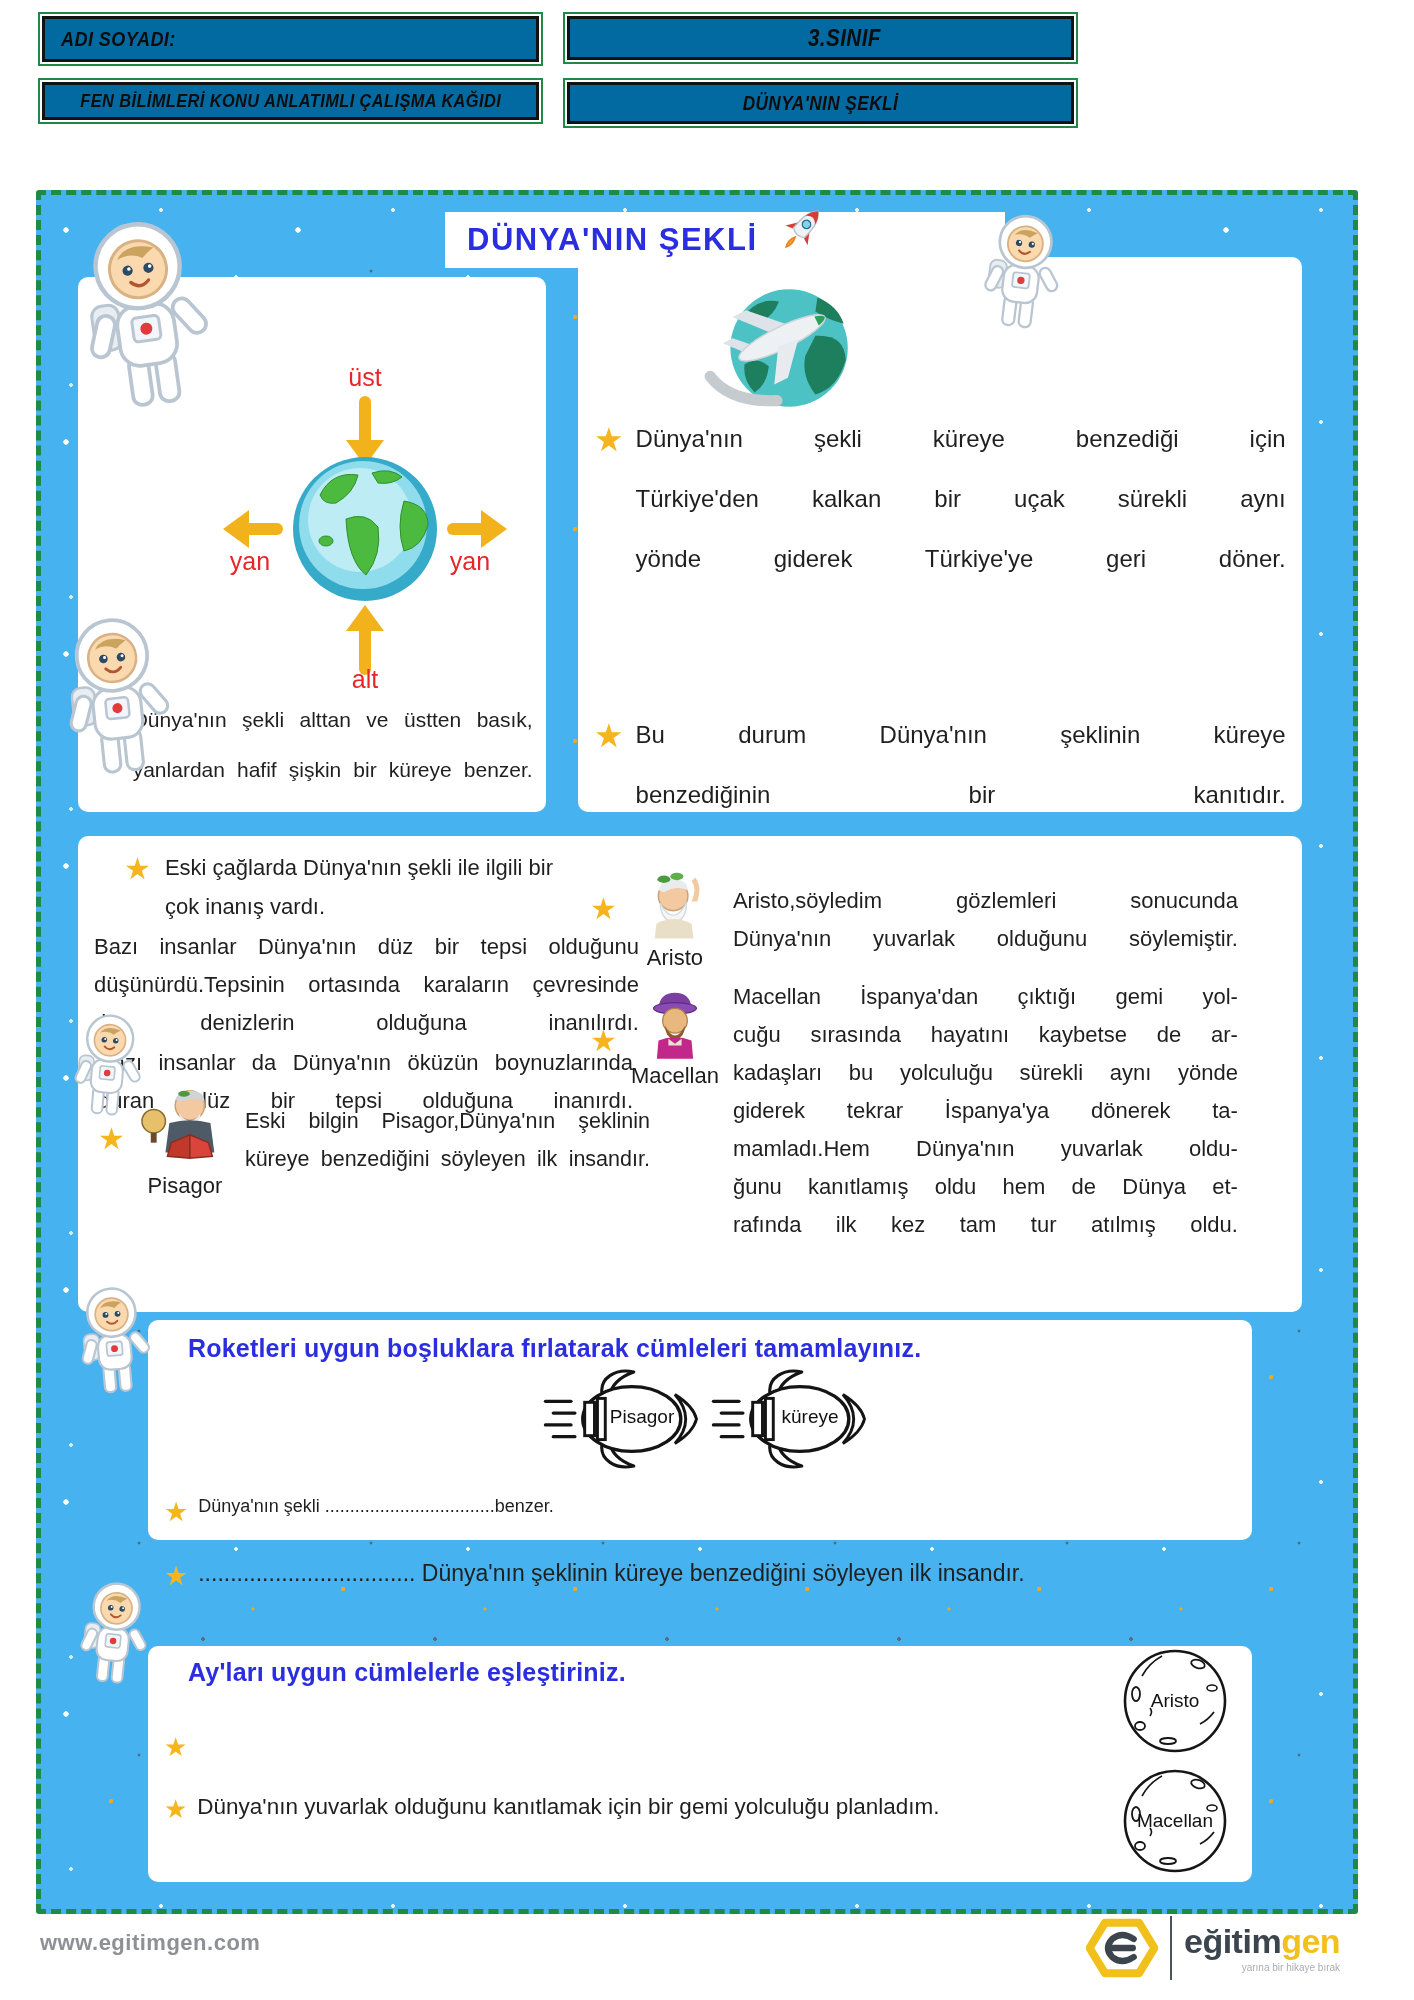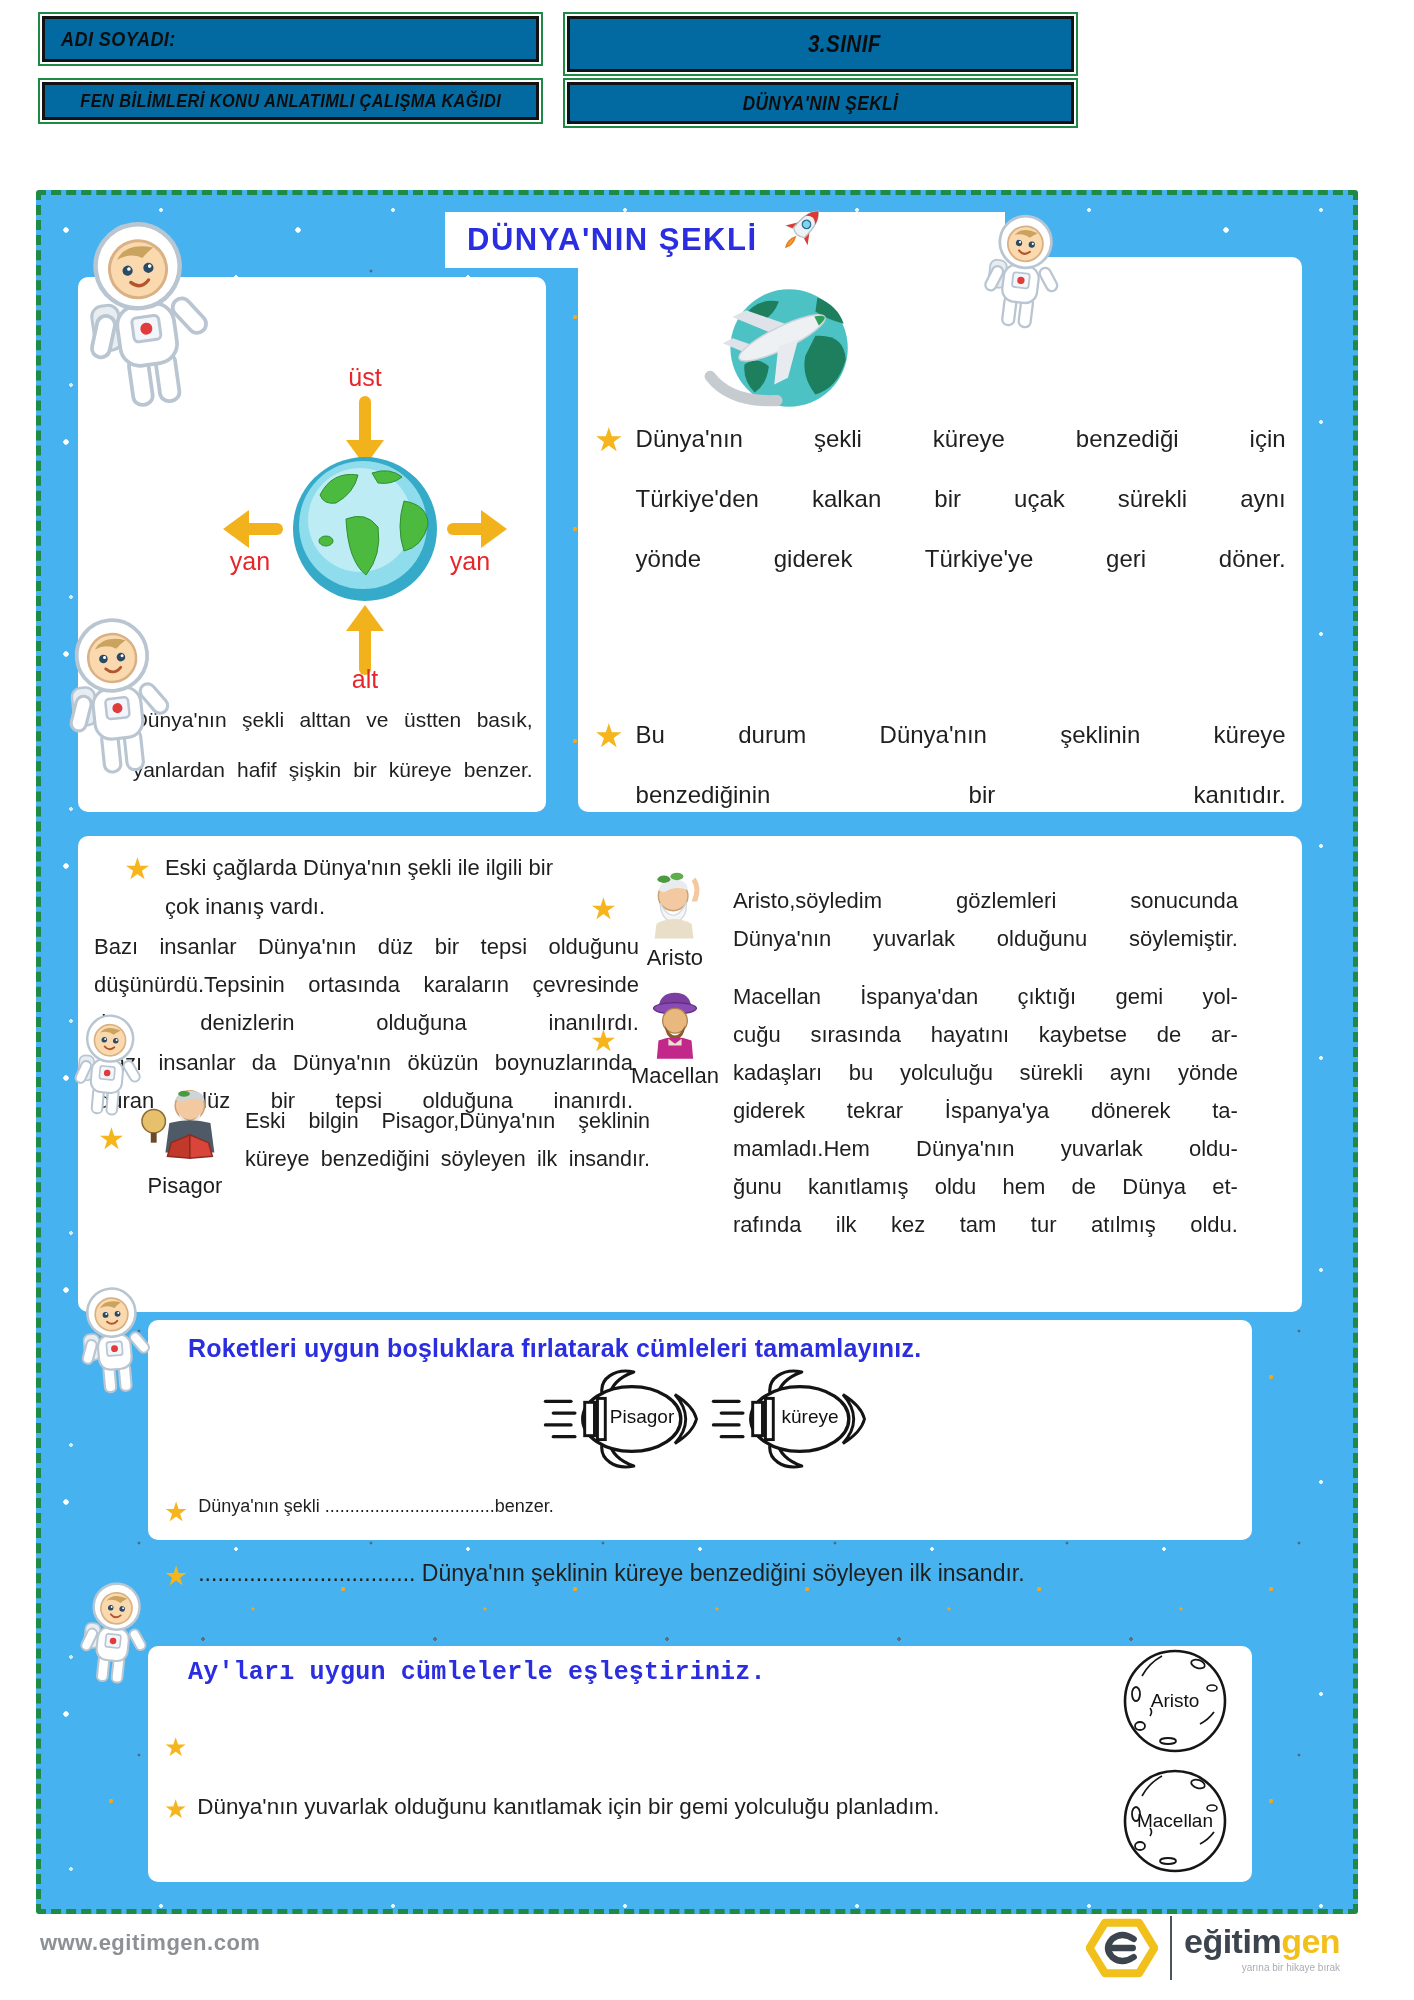--- a/index.html
+++ b/index.html
@@ -8,21 +8,21 @@
 
   
   .hbox{position:absolute;background:#0369a1;border:3px solid #121212;
         outline:2px solid #1e8a46;outline-offset:2px;
         display:flex;align-items:center;box-sizing:border-box;}
   .htxt{font-weight:bold;font-style:italic;color:#0d0d0d;display:inline-block;
         transform:scaleX(.86);transform-origin:left center;white-space:nowrap;letter-spacing:.5px;}
   .hcenter{justify-content:center;}
   .hcenter .htxt{transform-origin:center center;}
   #hname{left:42px;top:16px;width:497px;height:46px;padding-left:16px;font-size:21px;}
-  #hgrade{left:567px;top:16px;width:507px;height:56px;font-size:24px;padding-left:48px;}
+  #hgrade{left:567px;top:16px;width:507px;height:44px;font-size:24px;padding-left:48px;}
   #hsubject{left:42px;top:82px;width:497px;height:38px;font-size:19px;}
   #htopic{left:567px;top:82px;width:507px;height:42px;font-size:20px;}
 
   
   #board{position:absolute;left:36px;top:190px;width:1312px;height:1714px;
          border:5px dashed #1e8a46;box-sizing:content-box;border-radius:3px;
          background-color:#46b2ef;
          background-image:
           radial-gradient(circle at 25px 35px,#ffffff 2.4px,transparent 3px),
           radial-gradient(circle at 120px 15px,rgba(255,255,255,.85) 1.7px,transparent 2.2px),
@@ -313,21 +313,21 @@
         <span class="star" style="font-size:27px;margin-top:2px;">★</span>
         <div style="font-size:18px;">Dünya'nın şekli ..................................benzer.</div>
       </div>
       <div class="bullet" style="left:16px;top:240px;gap:10px;">
         <span class="star" style="font-size:27px;margin-top:2px;">★</span>
         <div style="font-size:23px;">.................................. Dünya'nın şeklinin küreye benzediğini söyleyen ilk insandır.</div>
       </div>
     </div>
 
     <div class="card" style="left:107px;top:1451px;width:1104px;height:236px;">
-      <div class="bluehead" style="left:40px;top:12px;font-family:Liberation Mono, monospace;">Ay'ları uygun cümlelerle eşleştiriniz.</div>
+      <div class="bluehead" style="left:40px;top:12px;">Ay'ları uygun cümlelerle eşleştiriniz.</div>
 
       <div class="bullet" style="left:16px;top:86px;gap:10px;">
         <span class="star" style="font-size:26px;margin-top:2px;">★</span>
       </div>
       <div class="bullet" style="left:16px;top:148px;gap:10px;">
         <span class="star" style="font-size:26px;margin-top:2px;">★</span>
         <div style="font-size:22.5px;">Dünya'nın yuvarlak olduğunu kanıtlamak için bir gemi yolculuğu planladım.</div>
       </div>
 
       <div class="moonbox" style="left:972px;top:0px;">

